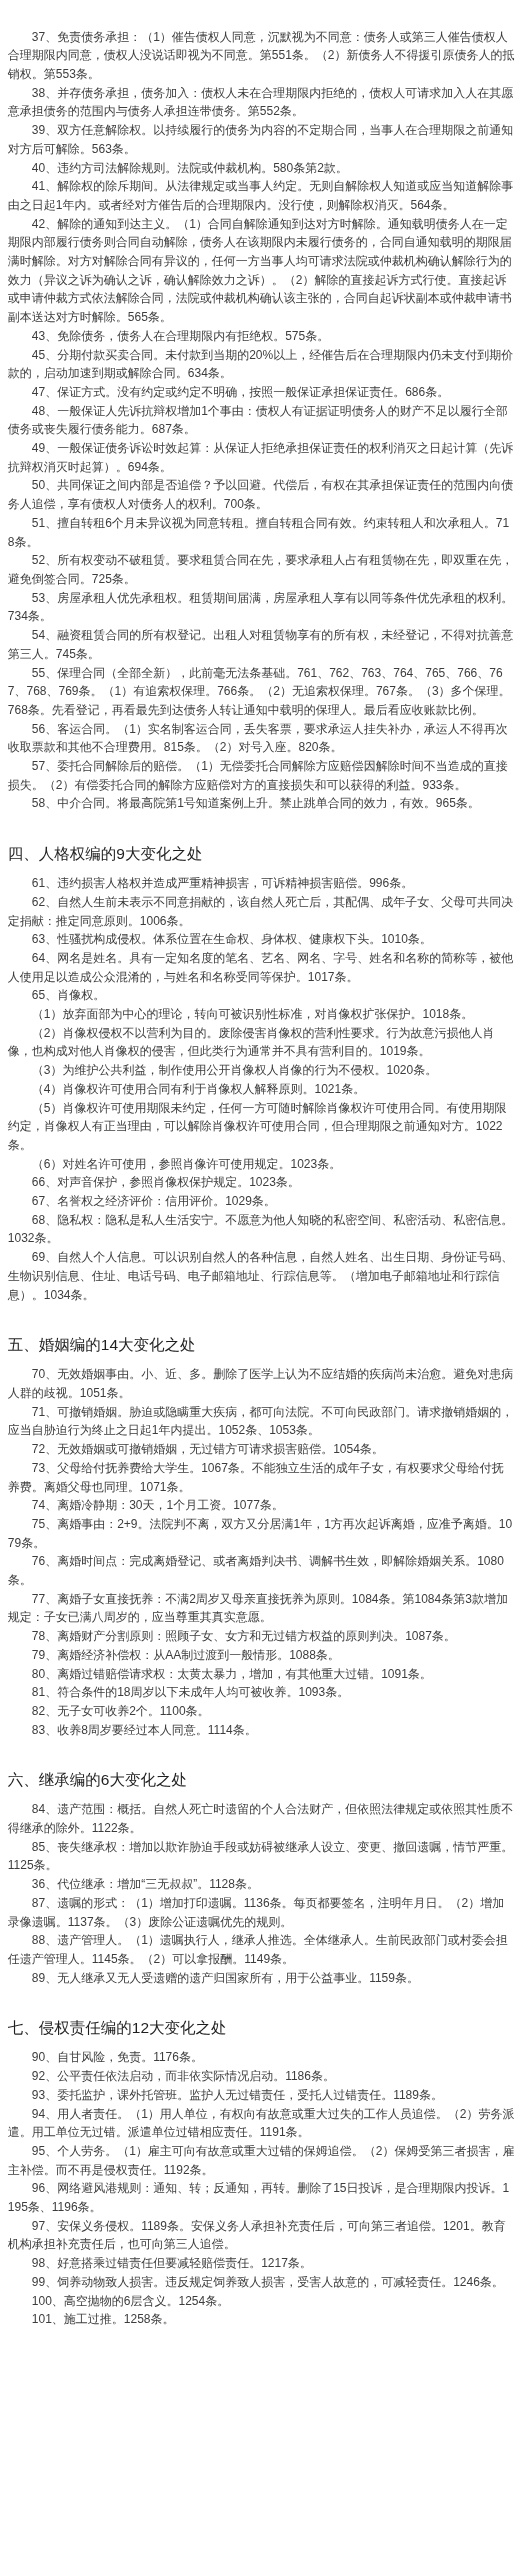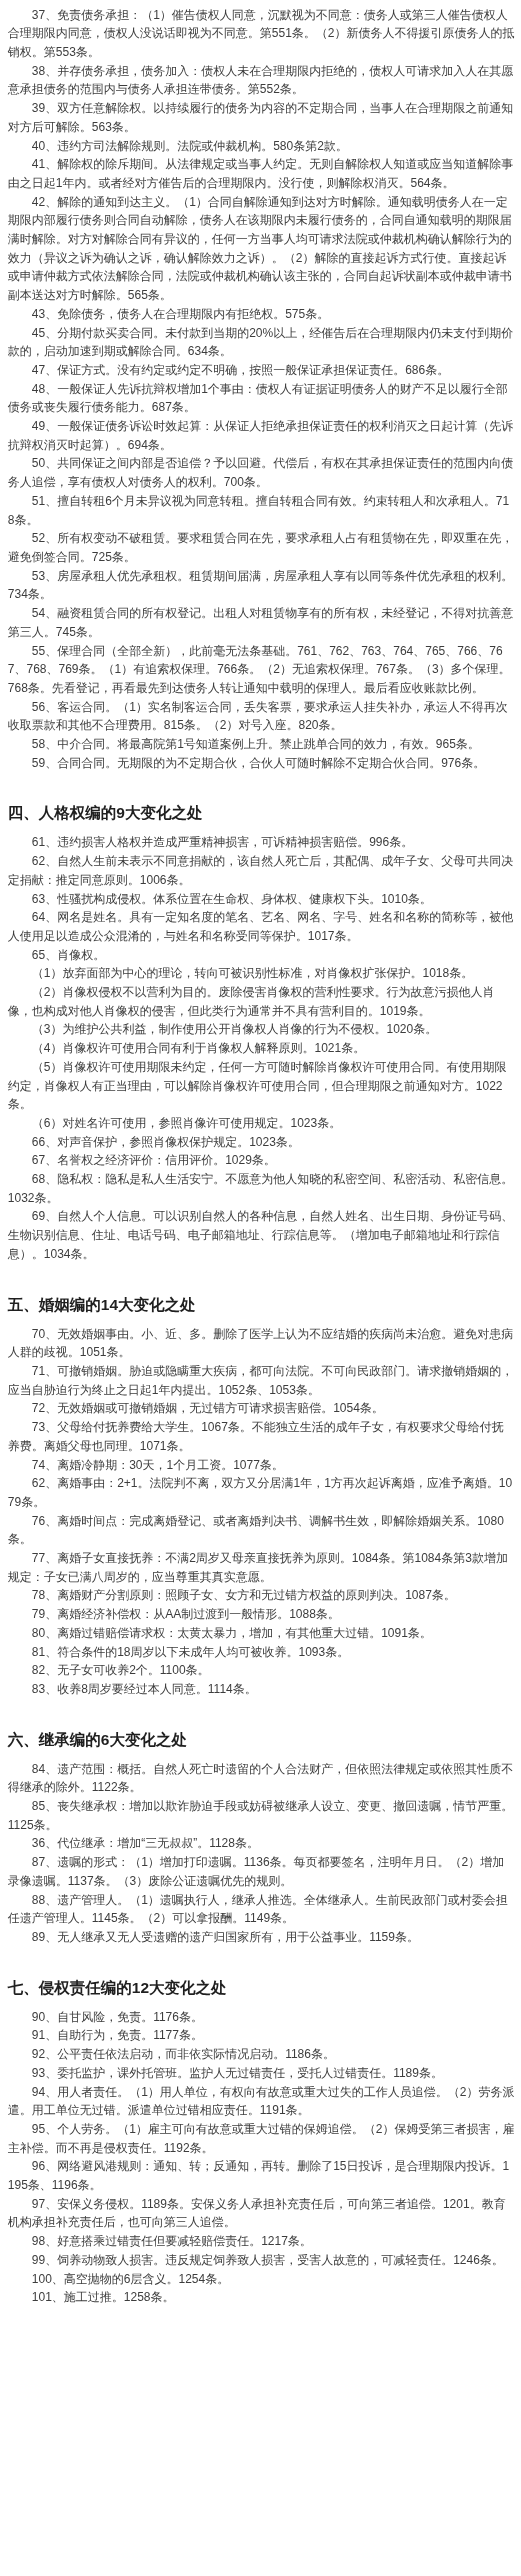--- a/index.html
+++ b/index.html
@@ -8,34 +8,35 @@
     background: #ffffff;
   }
   body {
     width: 521px;
     min-height: 2576px;
     font-family: "Liberation Sans", "DejaVu Sans", sans-serif;
   }
   .doc {
     padding: 5.6px 6.4px 42px 7.8px;
     color: #3d3d3d;
+    margin-top: 22px;
   }
   .para {
     margin: 0;
     font-size: 12px;
     line-height: 18.7px;
     text-indent: 2em;
     color: #3d3d3d;
     word-break: break-all;
   }
   .section-heading {
     margin: 30px 0 10px 0;
     font-size: 15.5px;
     line-height: 21px;
-    font-weight: 700;
+    font-weight: 400;
     color: #1f1f1f;
     text-indent: 0;
   }
 </style>
 </head>
 <body>
 
 <div class="doc">
     <p class="para">37、免责债务承担：（1）催告债权人同意，沉默视为不同意：债务人或第三人催告债权人合理期限内同意，债权人没说话即视为不同意。第551条。（2）新债务人不得援引原债务人的抵销权。第553条。</p>
     <p class="para">38、并存债务承担，债务加入：债权人未在合理期限内拒绝的，债权人可请求加入人在其愿意承担债务的范围内与债务人承担连带债务。第552条。</p>
@@ -48,22 +49,22 @@
     <p class="para">47、保证方式。没有约定或约定不明确，按照一般保证承担保证责任。686条。</p>
     <p class="para">48、一般保证人先诉抗辩权增加1个事由：债权人有证据证明债务人的财产不足以履行全部债务或丧失履行债务能力。687条。</p>
     <p class="para">49、一般保证债务诉讼时效起算：从保证人拒绝承担保证责任的权利消灭之日起计算（先诉抗辩权消灭时起算）。694条。</p>
     <p class="para">50、共同保证之间内部是否追偿？予以回避。代偿后，有权在其承担保证责任的范围内向债务人追偿，享有债权人对债务人的权利。700条。</p>
     <p class="para">51、擅自转租6个月未异议视为同意转租。擅自转租合同有效。约束转租人和次承租人。718条。</p>
     <p class="para">52、所有权变动不破租赁。要求租赁合同在先，要求承租人占有租赁物在先，即双重在先，避免倒签合同。725条。</p>
     <p class="para">53、房屋承租人优先承租权。租赁期间届满，房屋承租人享有以同等条件优先承租的权利。734条。</p>
     <p class="para">54、融资租赁合同的所有权登记。出租人对租赁物享有的所有权，未经登记，不得对抗善意第三人。745条。</p>
     <p class="para">55、保理合同（全部全新），此前毫无法条基础。761、762、763、764、765、766、767、768、769条。（1）有追索权保理。766条。（2）无追索权保理。767条。（3）多个保理。768条。先看登记，再看最先到达债务人转让通知中载明的保理人。最后看应收账款比例。</p>
     <p class="para">56、客运合同。（1）实名制客运合同，丢失客票，要求承运人挂失补办，承运人不得再次收取票款和其他不合理费用。815条。（2）对号入座。820条。</p>
+    <p class="para">57、委托合同解除后的赔偿。（1）无偿委托合同解除方应赔偿因解除时间不当造成的直接损失。（2）有偿委托合同的解除方应赔偿对方的直接损失和可以获得的利益。933条。</p>
     <p class="para">58、中介合同。将最高院第1号知道案例上升。禁止跳单合同的效力，有效。965条。</p>
-    <p class="para">59、合同合同。无期限的为不定期合伙，合伙人可随时解除不定期合伙合同。976条。</p>
     <h2 class="section-heading">四、人格权编的9大变化之处</h2>
     <p class="para">61、违约损害人格权并造成严重精神损害，可诉精神损害赔偿。996条。</p>
     <p class="para">62、自然人生前未表示不同意捐献的，该自然人死亡后，其配偶、成年子女、父母可共同决定捐献：推定同意原则。1006条。</p>
     <p class="para">63、性骚扰构成侵权。体系位置在生命权、身体权、健康权下头。1010条。</p>
     <p class="para">64、网名是姓名。具有一定知名度的笔名、艺名、网名、字号、姓名和名称的简称等，被他人使用足以造成公众混淆的，与姓名和名称受同等保护。1017条。</p>
     <p class="para">65、肖像权。</p>
     <p class="para">（1）放弃面部为中心的理论，转向可被识别性标准，对肖像权扩张保护。1018条。</p>
     <p class="para">（2）肖像权侵权不以营利为目的。废除侵害肖像权的营利性要求。行为故意污损他人肖像，也构成对他人肖像权的侵害，但此类行为通常并不具有营利目的。1019条。</p>
     <p class="para">（3）为维护公共利益，制作使用公开肖像权人肖像的行为不侵权。1020条。</p>
     <p class="para">（4）肖像权许可使用合同有利于肖像权人解释原则。1021条。</p>
@@ -72,39 +73,38 @@
     <p class="para">66、对声音保护，参照肖像权保护规定。1023条。</p>
     <p class="para">67、名誉权之经济评价：信用评价。1029条。</p>
     <p class="para">68、隐私权：隐私是私人生活安宁。不愿意为他人知晓的私密空间、私密活动、私密信息。1032条。</p>
     <p class="para">69、自然人个人信息。可以识别自然人的各种信息，自然人姓名、出生日期、身份证号码、生物识别信息、住址、电话号码、电子邮箱地址、行踪信息等。（增加电子邮箱地址和行踪信息）。1034条。</p>
     <h2 class="section-heading">五、婚姻编的14大变化之处</h2>
     <p class="para">70、无效婚姻事由。小、近、多。删除了医学上认为不应结婚的疾病尚未治愈。避免对患病人群的歧视。1051条。</p>
     <p class="para">71、可撤销婚姻。胁迫或隐瞒重大疾病，都可向法院。不可向民政部门。请求撤销婚姻的，应当自胁迫行为终止之日起1年内提出。1052条、1053条。</p>
     <p class="para">72、无效婚姻或可撤销婚姻，无过错方可请求损害赔偿。1054条。</p>
     <p class="para">73、父母给付抚养费给大学生。1067条。不能独立生活的成年子女，有权要求父母给付抚养费。离婚父母也同理。1071条。</p>
     <p class="para">74、离婚冷静期：30天，1个月工资。1077条。</p>
-    <p class="para">62、离婚事由：2+1。法院判不离，双方又分居满1年，1方再次起诉离婚，应准予离婚。1079条。</p>
+    <p class="para">75、离婚事由：2+9。法院判不离，双方又分居满1年，1方再次起诉离婚，应准予离婚。1079条。</p>
     <p class="para">76、离婚时间点：完成离婚登记、或者离婚判决书、调解书生效，即解除婚姻关系。1080条。</p>
     <p class="para">77、离婚子女直接抚养：不满2周岁又母亲直接抚养为原则。1084条。第1084条第3款增加规定：子女已满八周岁的，应当尊重其真实意愿。</p>
     <p class="para">78、离婚财产分割原则：照顾子女、女方和无过错方权益的原则判决。1087条。</p>
     <p class="para">79、离婚经济补偿权：从AA制过渡到一般情形。1088条。</p>
     <p class="para">80、离婚过错赔偿请求权：太黄太暴力，增加，有其他重大过错。1091条。</p>
     <p class="para">81、符合条件的18周岁以下未成年人均可被收养。1093条。</p>
     <p class="para">82、无子女可收养2个。1100条。</p>
     <p class="para">83、收养8周岁要经过本人同意。1114条。</p>
     <h2 class="section-heading">六、继承编的6大变化之处</h2>
     <p class="para">84、遗产范围：概括。自然人死亡时遗留的个人合法财产，但依照法律规定或依照其性质不得继承的除外。1122条。</p>
     <p class="para">85、丧失继承权：增加以欺诈胁迫手段或妨碍被继承人设立、变更、撤回遗嘱，情节严重。1125条。</p>
     <p class="para">36、代位继承：增加“三无叔叔”。1128条。</p>
     <p class="para">87、遗嘱的形式：（1）增加打印遗嘱。1136条。每页都要签名，注明年月日。（2）增加录像遗嘱。1137条。（3）废除公证遗嘱优先的规则。</p>
     <p class="para">88、遗产管理人。（1）遗嘱执行人，继承人推选。全体继承人。生前民政部门或村委会担任遗产管理人。1145条。（2）可以拿报酬。1149条。</p>
     <p class="para">89、无人继承又无人受遗赠的遗产归国家所有，用于公益事业。1159条。</p>
     <h2 class="section-heading">七、侵权责任编的12大变化之处</h2>
     <p class="para">90、自甘风险，免责。1176条。</p>
-    <p class="para">91、自助行为，免责。1177条。</p>
     <p class="para">92、公平责任依法启动，而非依实际情况启动。1186条。</p>
     <p class="para">93、委托监护，课外托管班。监护人无过错责任，受托人过错责任。1189条。</p>
     <p class="para">94、用人者责任。（1）用人单位，有权向有故意或重大过失的工作人员追偿。（2）劳务派遣。用工单位无过错。派遣单位过错相应责任。1191条。</p>
     <p class="para">95、个人劳务。（1）雇主可向有故意或重大过错的保姆追偿。（2）保姆受第三者损害，雇主补偿。而不再是侵权责任。1192条。</p>
     <p class="para">96、网络避风港规则：通知、转；反通知，再转。删除了15日投诉，是合理期限内投诉。1195条、1196条。</p>
     <p class="para">97、安保义务侵权。1189条。安保义务人承担补充责任后，可向第三者追偿。1201。教育机构承担补充责任后，也可向第三人追偿。</p>
     <p class="para">98、好意搭乘过错责任但要减轻赔偿责任。1217条。</p>
     <p class="para">99、饲养动物致人损害。违反规定饲养致人损害，受害人故意的，可减轻责任。1246条。</p>
     <p class="para">100、高空抛物的6层含义。1254条。</p>
     <p class="para">101、施工过推。1258条。</p>

